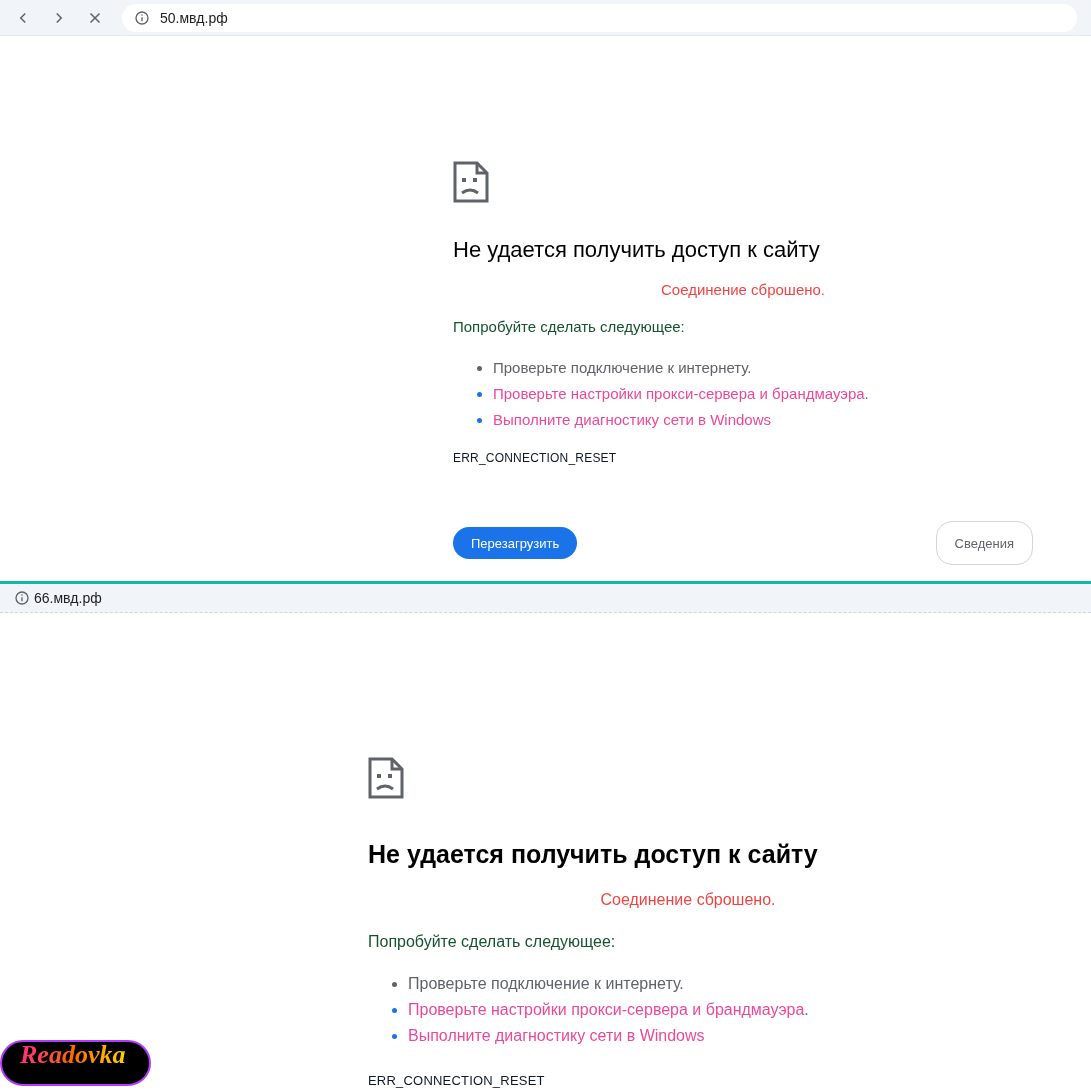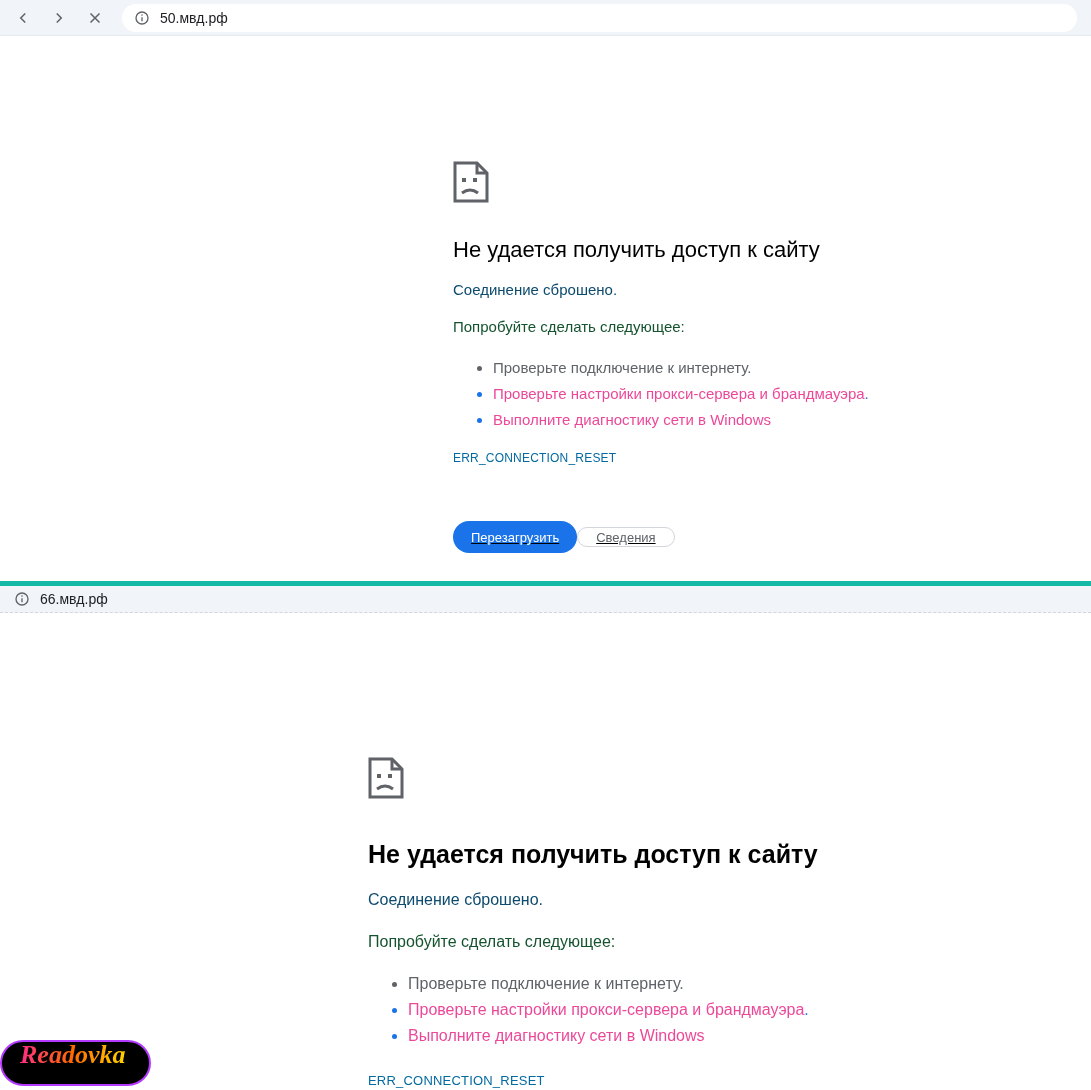--- a/index.html
+++ b/index.html
@@ -48,49 +48,49 @@
   .content1 {
     position: absolute;
     left: 453px;
     top: 125px;
     width: 580px;
   }
 
   
   .frown-svg { width: 36px; height: 42px; color: #5f6368; }
   .err-title { font-size: 22px; color: #000000; margin-top: 30px; font-weight: 400; }
-  .err-sub { font-size: 15px; color: #0c4a6e; margin-top: 18px; }
+  .err-sub { font-size: 15px; color: #ef4444; margin-top: 18px; text-align: center; }
   .err-try { font-size: 15px; color: #14532d; margin-top: 20px; }
   .err-list { margin-top: 20px; padding-left: 40px; }
   .err-list li { font-size: 15px; line-height: 26px; color: #1a73e8; }
   .err-list li.plain { color: #5f6368; }
   .err-list li a { color: #ec4899; text-decoration: none; }
-  .err-code { font-size: 12px; color: #0369a1; margin-top: 18px; letter-spacing: 0.2px; }
-  .btn-row { display: flex; margin-top: 56px; align-items: center; text-decoration: underline; }
+  .err-code { font-size: 12px; color: #0f172a; margin-top: 18px; letter-spacing: 0.2px; }
+  .btn-row { display: flex; justify-content: space-between; margin-top: 56px; align-items: center; }
   .btn-reload {
     background: #1a73e8; color: #ffffff; border: none;
     height: 32px; padding: 0 18px; border-radius: 16px;
     font-size: 13px; cursor: pointer;
   }
   .btn-details {
     background: #ffffff; color: #5f6368; border: 1px solid #d2d5da;
-    height: 20px; padding: 0 18px; border-radius: 16px;
+    height: 44px; padding: 0 18px; border-radius: 16px;
     font-size: 13px; cursor: pointer;
   }
 
   
   .browser2 { position: absolute; top: 581px; left: 0; right: 0; }
   .toolbar2 {
     height: 32px;
     background: #f1f4f9;
     display: flex;
     align-items: center;
-    gap: 10px;
+    gap: 4px;
     padding: 0 14px;
-    border-top: 5px solid #14b8a6;
+    border-top: 3px solid #14b8a6;
     border-bottom: 1px dashed #d2d5da;
   }
   .page2 {
     background: #ffffff;
     height: 477px;
     position: relative;
   }
   .content2 {
     position: absolute;
     left: 368px;

